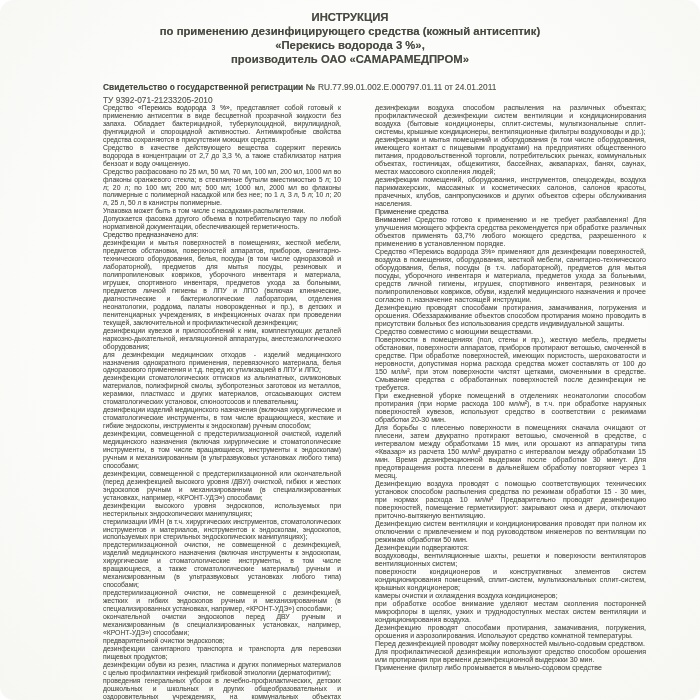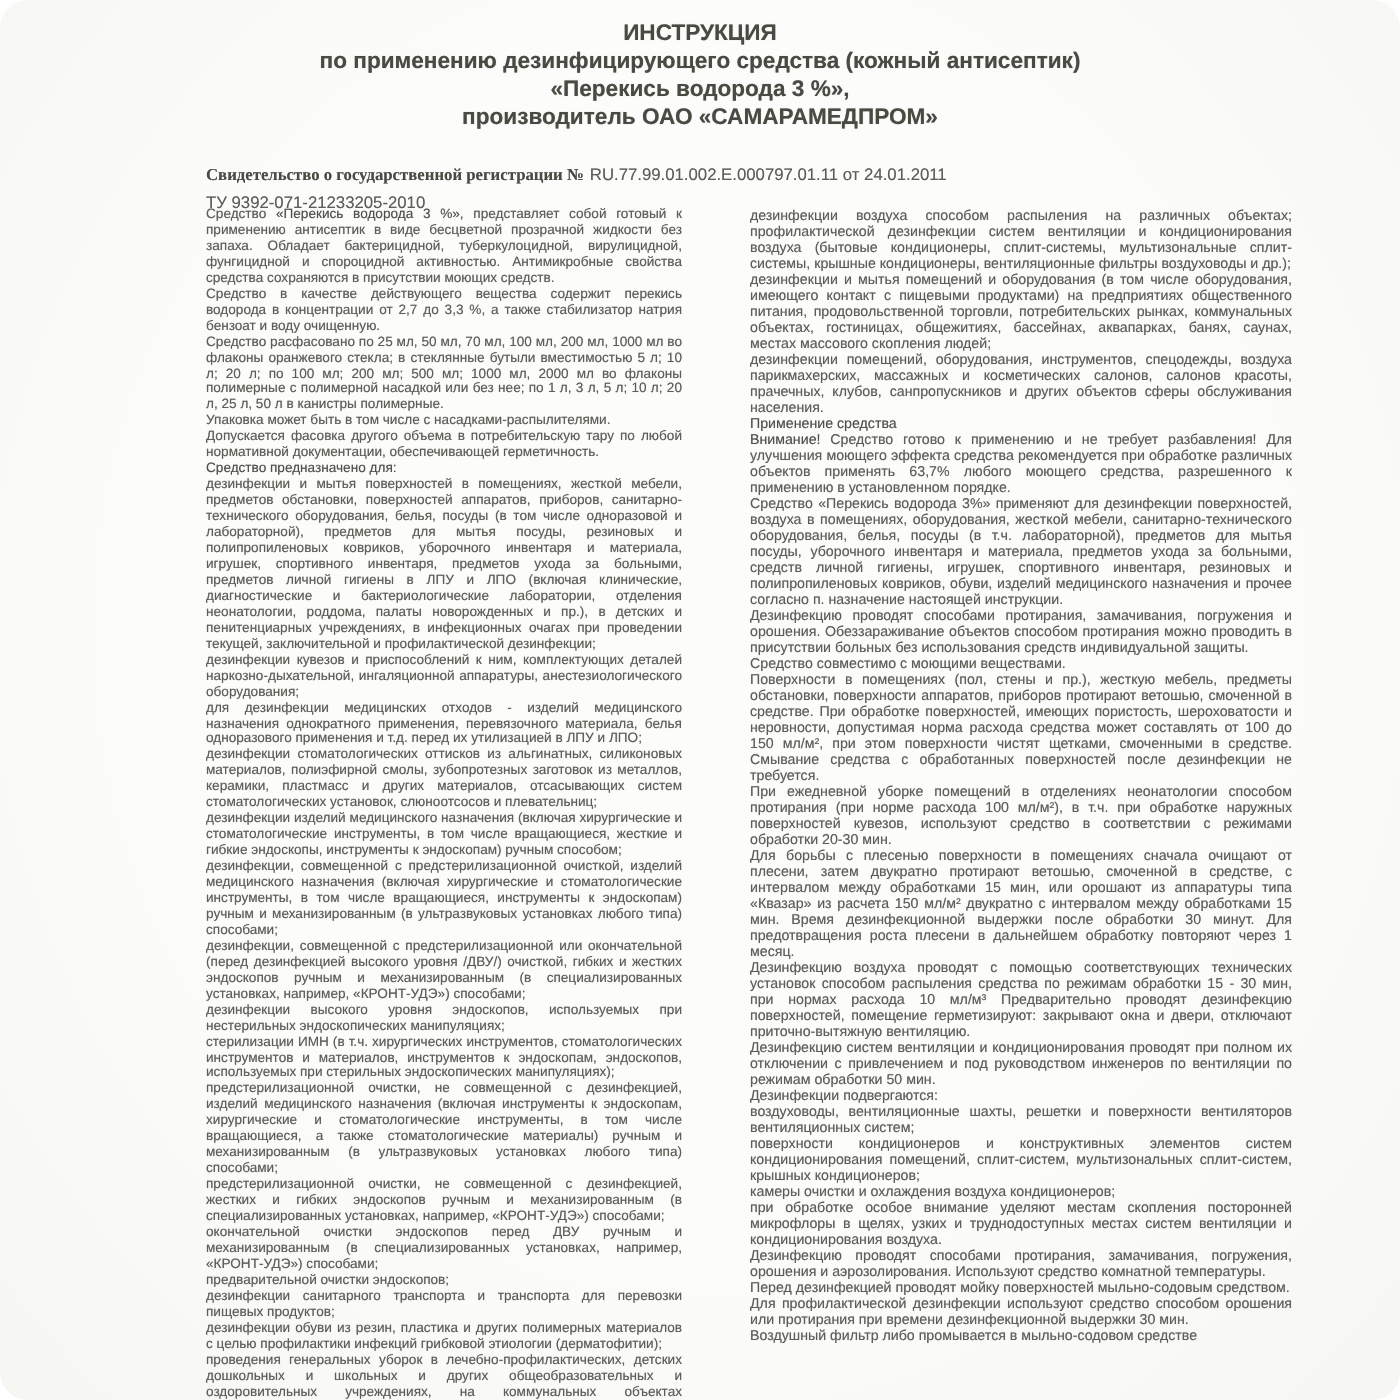--- a/index.html
+++ b/index.html
@@ -27,21 +27,21 @@
     text-shadow: 0 0 0.4px rgba(74,74,67,0.55);
   }
   .reg {
     position: absolute;
     top: 81px; left: 103px; width: 540px;
     font-size: 8.4px;
     line-height: 12.5px;
     color: var(--text, #5e5e58);
     text-shadow: 0 0 0.3px rgba(94,94,88,0.5);
   }
-  .reg .b { font-weight: bold; color: var(--heading, #4a4a43); margin-right: 3px; font-family: Liberation Serif, serif; }
+  .reg .b { font-weight: bold; color: var(--heading, #4a4a43); margin-right: 3px; }
   .col {
     position: absolute;
     top: 104px;
     text-align: justify;
     color: var(--text, #5e5e58);
     text-shadow: 0 0 0.35px rgba(94,94,88,0.55);
   }
   .col p { margin: 0; }
   .col .b { font-weight: normal; color: var(--heading-soft, #50504a); }
   #col-left  { left: 103px; width: 238px; font-size: 6.8px; line-height: 7.95px; }
@@ -105,16 +105,16 @@
       <p><span>Дезинфекцию воздуха проводят с помощью соответствующих технических установок способом распыления средства по режимам обработки 15 - 30 мин, при нормах расхода 10 мл/м³ Предварительно проводят дезинфекцию поверхностей, помещение герметизируют: закрывают окна и двери, отключают приточно-вытяжную вентиляцию.</span></p>
       <p><span>Дезинфекцию систем вентиляции и кондиционирования проводят при полном их отключении с привлечением и под руководством инженеров по вентиляции по режимам обработки 50 мин.</span></p>
       <p><span>Дезинфекции подвергаются:</span></p>
       <p><span>воздуховоды, вентиляционные шахты, решетки и поверхности вентиляторов вентиляционных систем;</span></p>
       <p><span>поверхности кондиционеров и конструктивных элементов систем кондиционирования помещений, сплит-систем, мультизональных сплит-систем, крышных кондиционеров;</span></p>
       <p><span>камеры очистки и охлаждения воздуха кондиционеров;</span></p>
       <p><span>при обработке особое внимание уделяют местам скопления посторонней микрофлоры в щелях, узких и труднодоступных местах систем вентиляции и кондиционирования воздуха.</span></p>
       <p><span>Дезинфекцию проводят способами протирания, замачивания, погружения, орошения и аэрозолирования. Используют средство комнатной температуры.</span></p>
       <p><span>Перед дезинфекцией проводят мойку поверхностей мыльно-содовым средством.</span></p>
       <p><span>Для профилактической дезинфекции используют средство способом орошения или протирания при времени дезинфекционной выдержки 30 мин.</span></p>
-      <p><span>Воздушный фильтр либо промывается в мыльно-содовом средстве</span></p>
+      <p><span>Применение фильтр либо промывается в мыльно-содовом средстве</span></p>
     </div>
 
 </div>
 
 </body></html>

